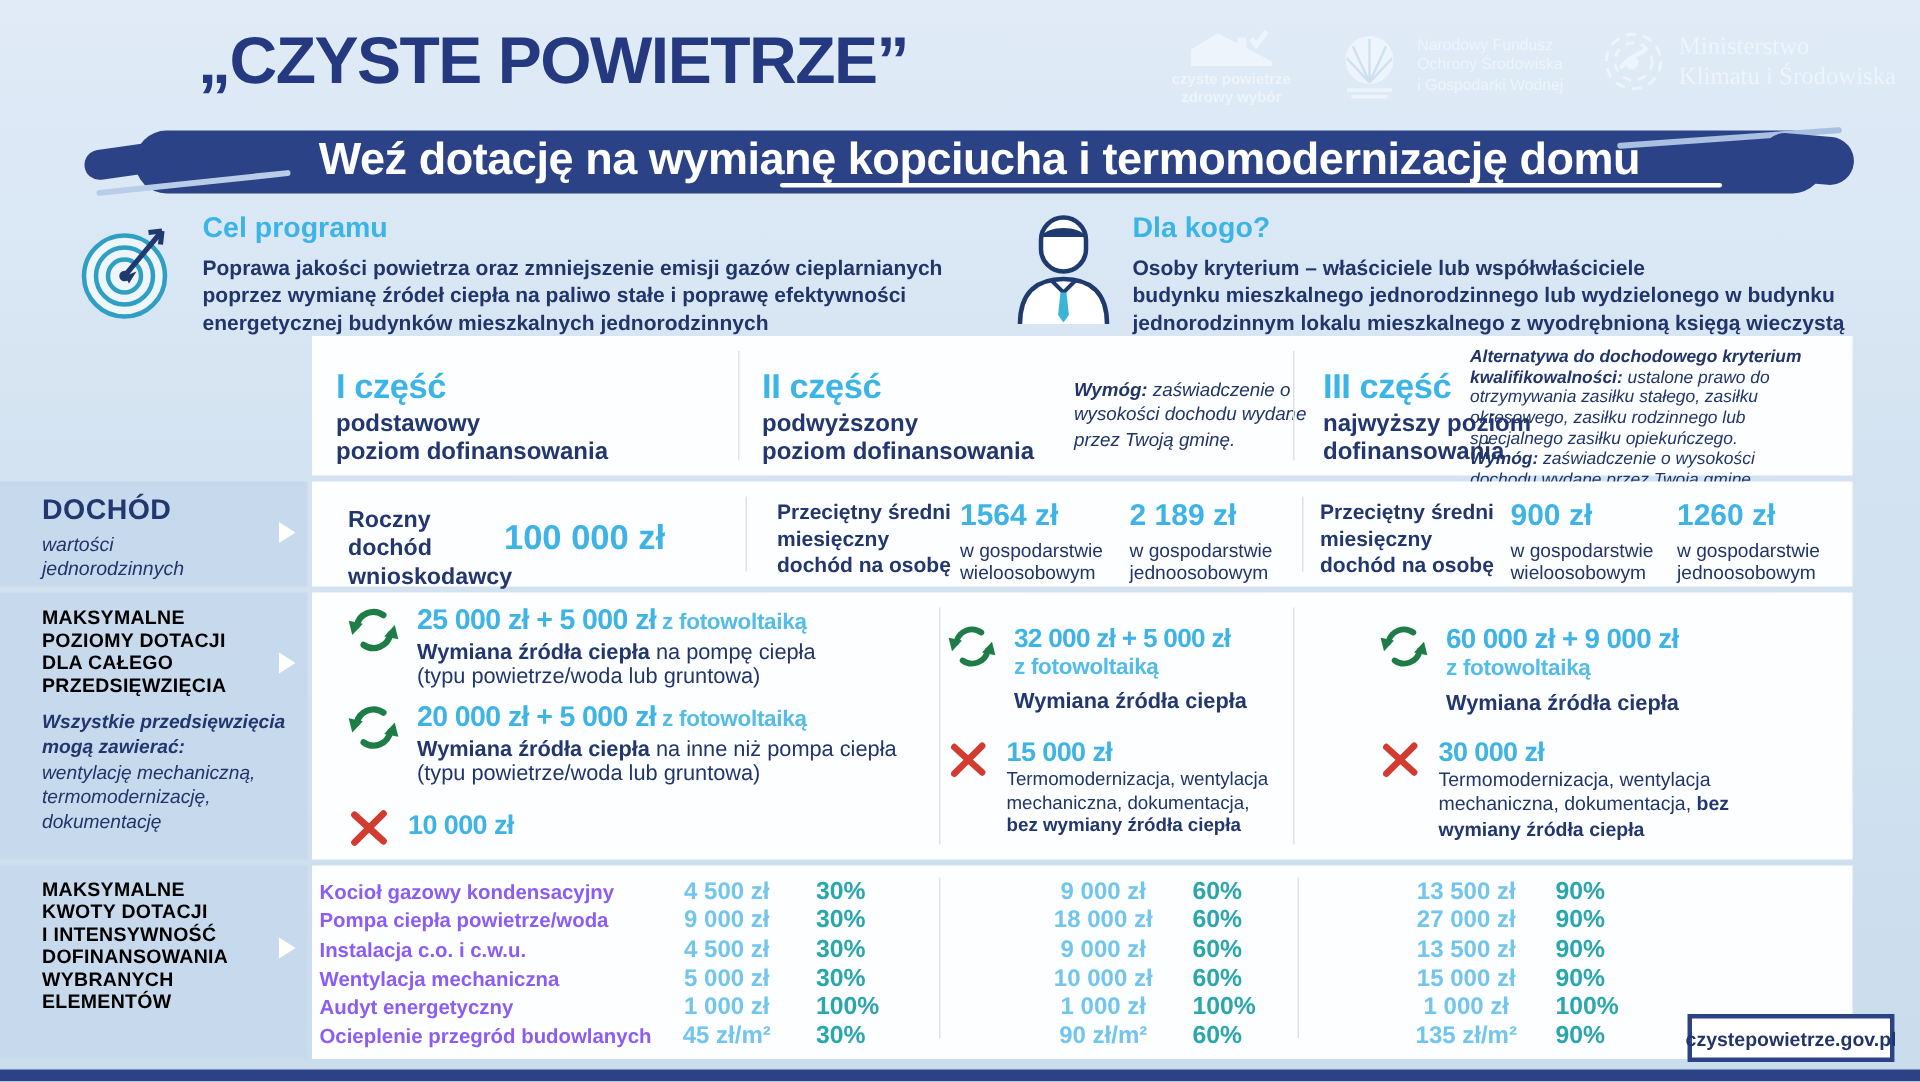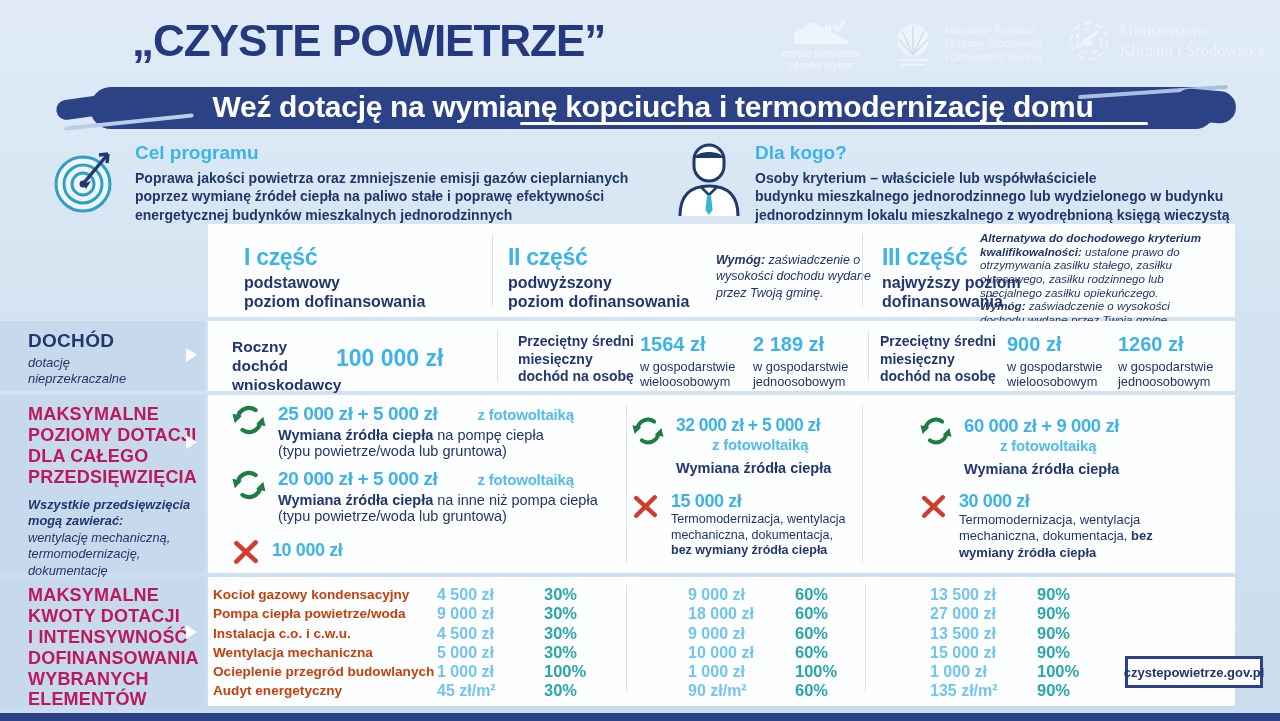--- a/index.html
+++ b/index.html
@@ -46,49 +46,49 @@
   
   .r2-c1-label{position:absolute;left:24px;top:17px;width:115px;font-size:15.5px;font-weight:700;color:#22366f;line-height:1.22;}
   .r2-c1-val{position:absolute;left:128px;top:24px;font-size:23px;font-weight:800;color:#3eb3e6;white-space:nowrap;}
   .r2-label{position:absolute;top:12px;font-size:14px;font-weight:700;color:#22366f;line-height:1.25;}
   .r2-group{position:absolute;top:12px;}
   .r2-val{font-size:20px;font-weight:800;color:#3eb3e6;white-space:nowrap;}
   .r2-sub{margin-top:3px;width:112px;font-size:12.8px;line-height:1.2;color:#21356b;}
   
   .g-item{position:absolute;display:flex;gap:12px;align-items:flex-start;}
   .g-amt{font-size:19px;font-weight:800;color:#3eb3e6;letter-spacing:-0.4px;white-space:nowrap;}
-  .g-pv{font-size:15px;font-weight:700;color:#54bce8;letter-spacing:-0.2px;padding-left:36px;}
+  .g-pv{font-size:15px;font-weight:700;color:#54bce8;letter-spacing:-0.2px;}
   .g-l2{font-size:14.5px;margin-top:2px;white-space:nowrap;color:#21356b;}
   .g-l2 b{color:#22366f;}
   .g-sub{font-size:14.5px;color:#21356b;white-space:nowrap;}
   .x-amt{font-size:18px;font-weight:800;color:#3eb3e6;letter-spacing:-0.4px;white-space:nowrap;margin-top:6px;}
   .x-text{font-size:12.4px;line-height:1.25;color:#21356b;}
   .x-text b{color:#22366f;}
   .nw{white-space:nowrap;}
   
   .t-labels{position:absolute;left:5px;top:8px;}
-  .t-label{font-size:13.6px;font-weight:700;color:#c2410c;line-height:19.3px;white-space:nowrap;}
+  .t-label{font-size:13.6px;font-weight:700;color:#8b5cf6;line-height:19.3px;white-space:nowrap;}
   .t-col{position:absolute;top:8px;}
   .t-col1{left:229px;}
   .t-col2{left:480px;}
   .t-col3{left:722px;}
   .trow{line-height:19.3px;white-space:nowrap;}
-  .amt{display:inline-block;width:95px;text-align:left;font-size:16px;font-weight:700;color:#72c5ec;}
+  .amt{display:inline-block;width:95px;text-align:center;font-size:16px;font-weight:700;color:#72c5ec;}
   .pct{display:inline-block;margin-left:12px;font-size:16.5px;font-weight:800;color:#2aa6ad;text-align:right;}
-  .url-box{position:absolute;left:1125px;top:656px;width:132px;height:26px;background:#ffffff;border:3px solid #2c4287;
+  .url-box{position:absolute;left:1125px;top:676px;width:132px;height:26px;background:#ffffff;border:3px solid #2c4287;
     display:flex;align-items:center;justify-content:center;font-size:13px;font-weight:600;color:#21356b;}
   
   .sb{position:absolute;left:0;width:205px;background:#c7d9ec;}
   .sb2{top:321px;height:70px;}
   .sb3{top:395px;height:178px;}
   .sb4{top:577px;height:129px;}
   .sb-pad{padding:9px 0 0 28px;}
   .sb-big{font-size:19px;font-weight:800;color:#22366f;letter-spacing:0.3px;}
   .sb-sub{width:105px;margin-top:3px;font-size:13px;font-style:italic;line-height:1.25;color:#21356b;}
-  .sb-line{font-size:18px;font-weight:800;color:#be185d;line-height:1.16;letter-spacing:0.2px;white-space:nowrap;}
+  .sb-line{font-size:13px;font-weight:800;color:#000000;line-height:1.16;letter-spacing:0.2px;white-space:nowrap;}
   .sb-note{margin-top:9px;}
   .sb-note-b{font-size:12.8px;font-weight:700;font-style:italic;color:#22366f;line-height:1.3;white-space:nowrap;}
   .sb-note-r{font-size:12.8px;font-style:italic;color:#21356b;line-height:1.3;white-space:nowrap;}
   .sb-arrow{position:absolute;right:8px;width:0;height:0;border-left:11px solid #ffffff;border-top:7px solid transparent;border-bottom:7px solid transparent;}
   .bottom-bar{position:absolute;left:0;bottom:0;width:1280px;height:8px;background:#2c4287;}
 </style>
 </head>
 <body>
 
 <div class="page">
@@ -169,21 +169,21 @@
     <path d="M31 53 h4 l1.6 15 l-3.6 5 l-3.6 -5 Z" fill="#3ab5d8"></path>
   </svg>
   <div class="intro-block intro-who">
     <div class="intro-head">Dla kogo?</div>
     <div class="intro-line">Osoby kryterium – właściciele lub współwłaściciele</div>
     <div class="intro-line">budynku mieszkalnego jednorodzinnego lub wydzielonego w budynku</div>
     <div class="intro-line">jednorodzinnym lokalu mieszkalnego z wyodrębnioną księgą wieczystą</div>
   </div>
 
   <div class="row row1">
-    <div class="part" style="left:36px">
+    <div class="part" style="left:16px">
       <div class="part-name">I część</div>
       <div class="part-desc">podstawowy</div>
       <div class="part-desc">poziom dofinansowania</div>
     </div>
     <div class="vd" style="left:284px"></div>
     <div class="part" style="left:300px">
       <div class="part-name">II część</div>
       <div class="part-desc">podwyższony</div>
       <div class="part-desc">poziom dofinansowania</div>
     </div>
@@ -197,21 +197,21 @@
       <div class="part-desc">dofinansowania</div>
     </div>
     <div class="alt-note">
       <span class="bold-it">Alternatywa do dochodowego kryterium kwalifikowalności:</span><span> ustalone prawo do otrzymywania zasiłku stałego, zasiłku okresowego, zasiłku rodzinnego lub specjalnego zasiłku opiekuńczego. </span><span class="bold-it">Wymóg:</span><span> zaświadczenie o wysokości dochodu wydane przez Twoją gminę.</span>
     </div>
   </div>
 
   <div class="sb sb2">
     <div class="sb-pad">
       <div class="sb-big">DOCHÓD</div>
-      <div class="sb-sub">dotację nieprzekraczalne</div>
+      <div class="sb-sub">wartości jednorodzinnych</div>
     </div>
     <div class="sb-arrow" style="top:27px"></div>
   </div>
   <div class="row row2">
     <div class="r2-c1-label">Roczny dochód wnioskodawcy</div>
     <div class="r2-c1-val">100 000 zł</div>
     <div class="vd" style="left:289px"></div>
     <div class="r2-label" style="left:310px">
       <div>Przeciętny średni</div>
       <div>miesięczny</div>
@@ -351,22 +351,22 @@
       <div class="sb-line">ELEMENTÓW</div>
     </div>
     <div class="sb-arrow" style="top:48px"></div>
   </div>
   <div class="row row4">
     <div class="t-labels">
       <div class="t-label">Kocioł gazowy kondensacyjny</div>
       <div class="t-label">Pompa ciepła powietrze/woda</div>
       <div class="t-label">Instalacja c.o. i c.w.u.</div>
       <div class="t-label">Wentylacja mechaniczna</div>
+      <div class="t-label">Audyt energetyczny</div>
       <div class="t-label">Ocieplenie przegród budowlanych</div>
-      <div class="t-label">Audyt energetyczny</div>
     </div>
     <div class="t-col t-col1">
       <div class="trow"><span class="amt">4 500 zł</span><span class="pct">30%</span></div>
       <div class="trow"><span class="amt">9 000 zł</span><span class="pct">30%</span></div>
       <div class="trow"><span class="amt">4 500 zł</span><span class="pct">30%</span></div>
       <div class="trow"><span class="amt">5 000 zł</span><span class="pct">30%</span></div>
       <div class="trow"><span class="amt">1 000 zł</span><span class="pct">100%</span></div>
       <div class="trow"><span class="amt">45 zł/m²</span><span class="pct">30%</span></div>
     </div>
     <div class="vd" style="left:418px;top:8px;bottom:14px"></div>

